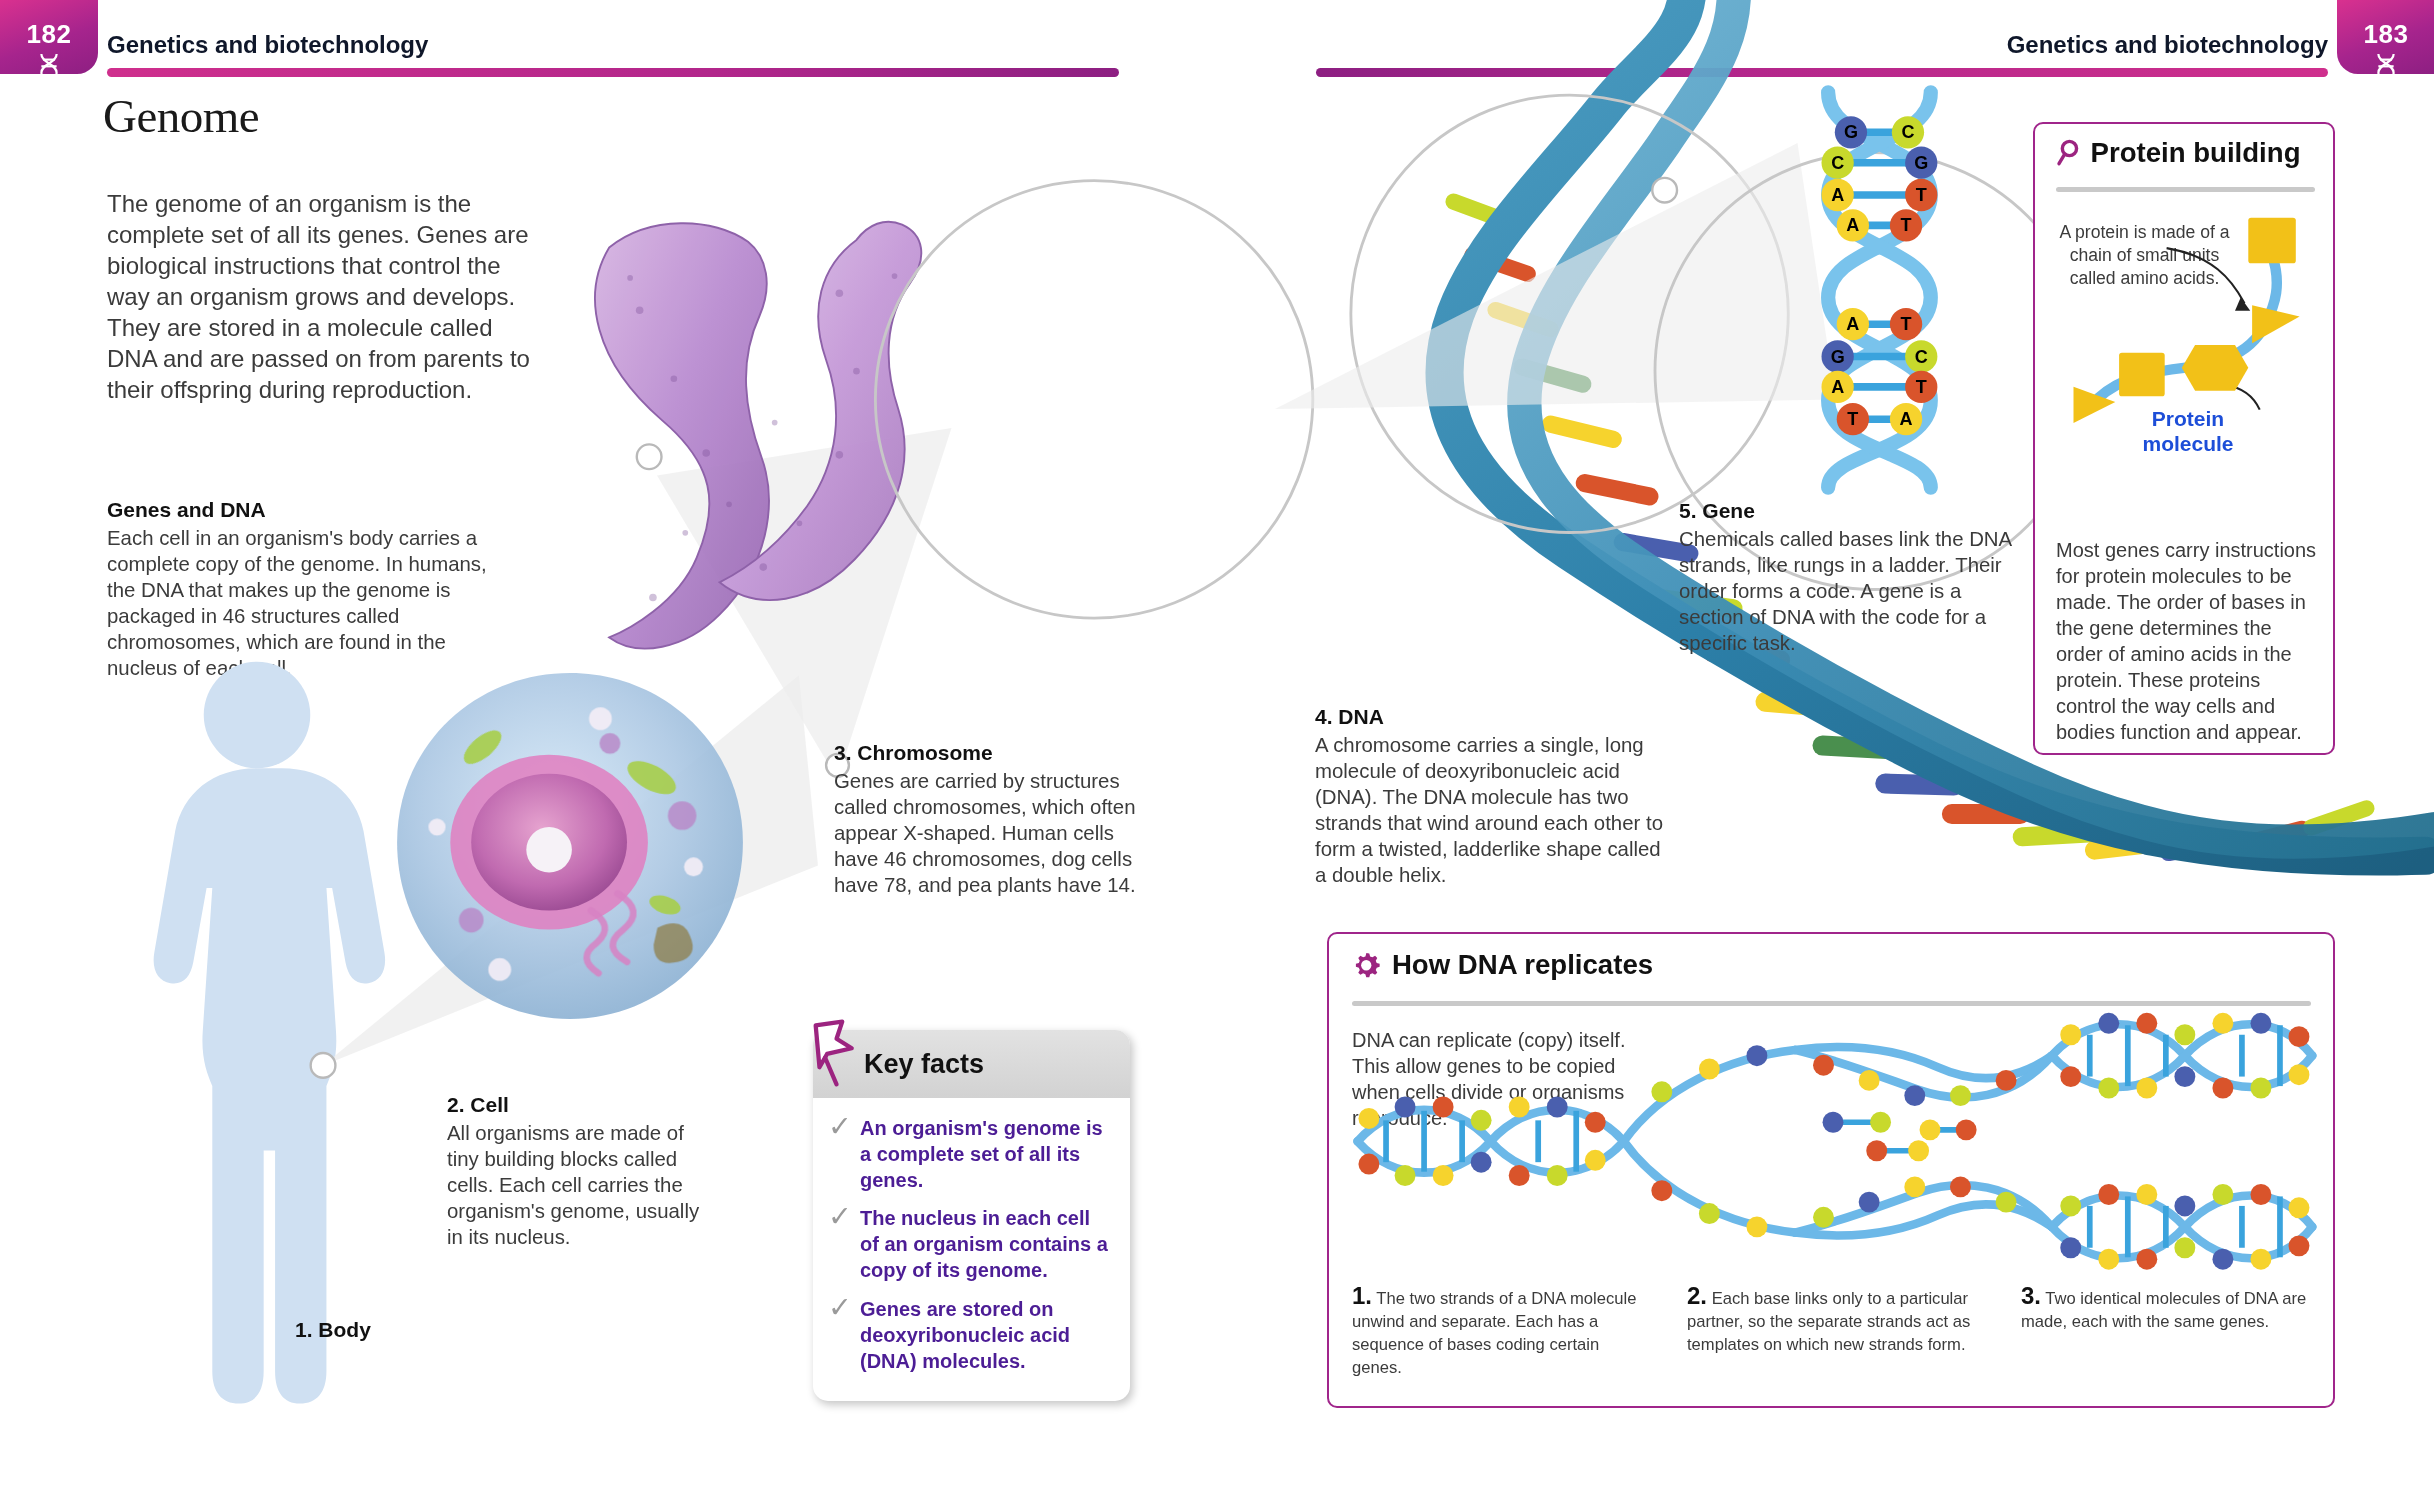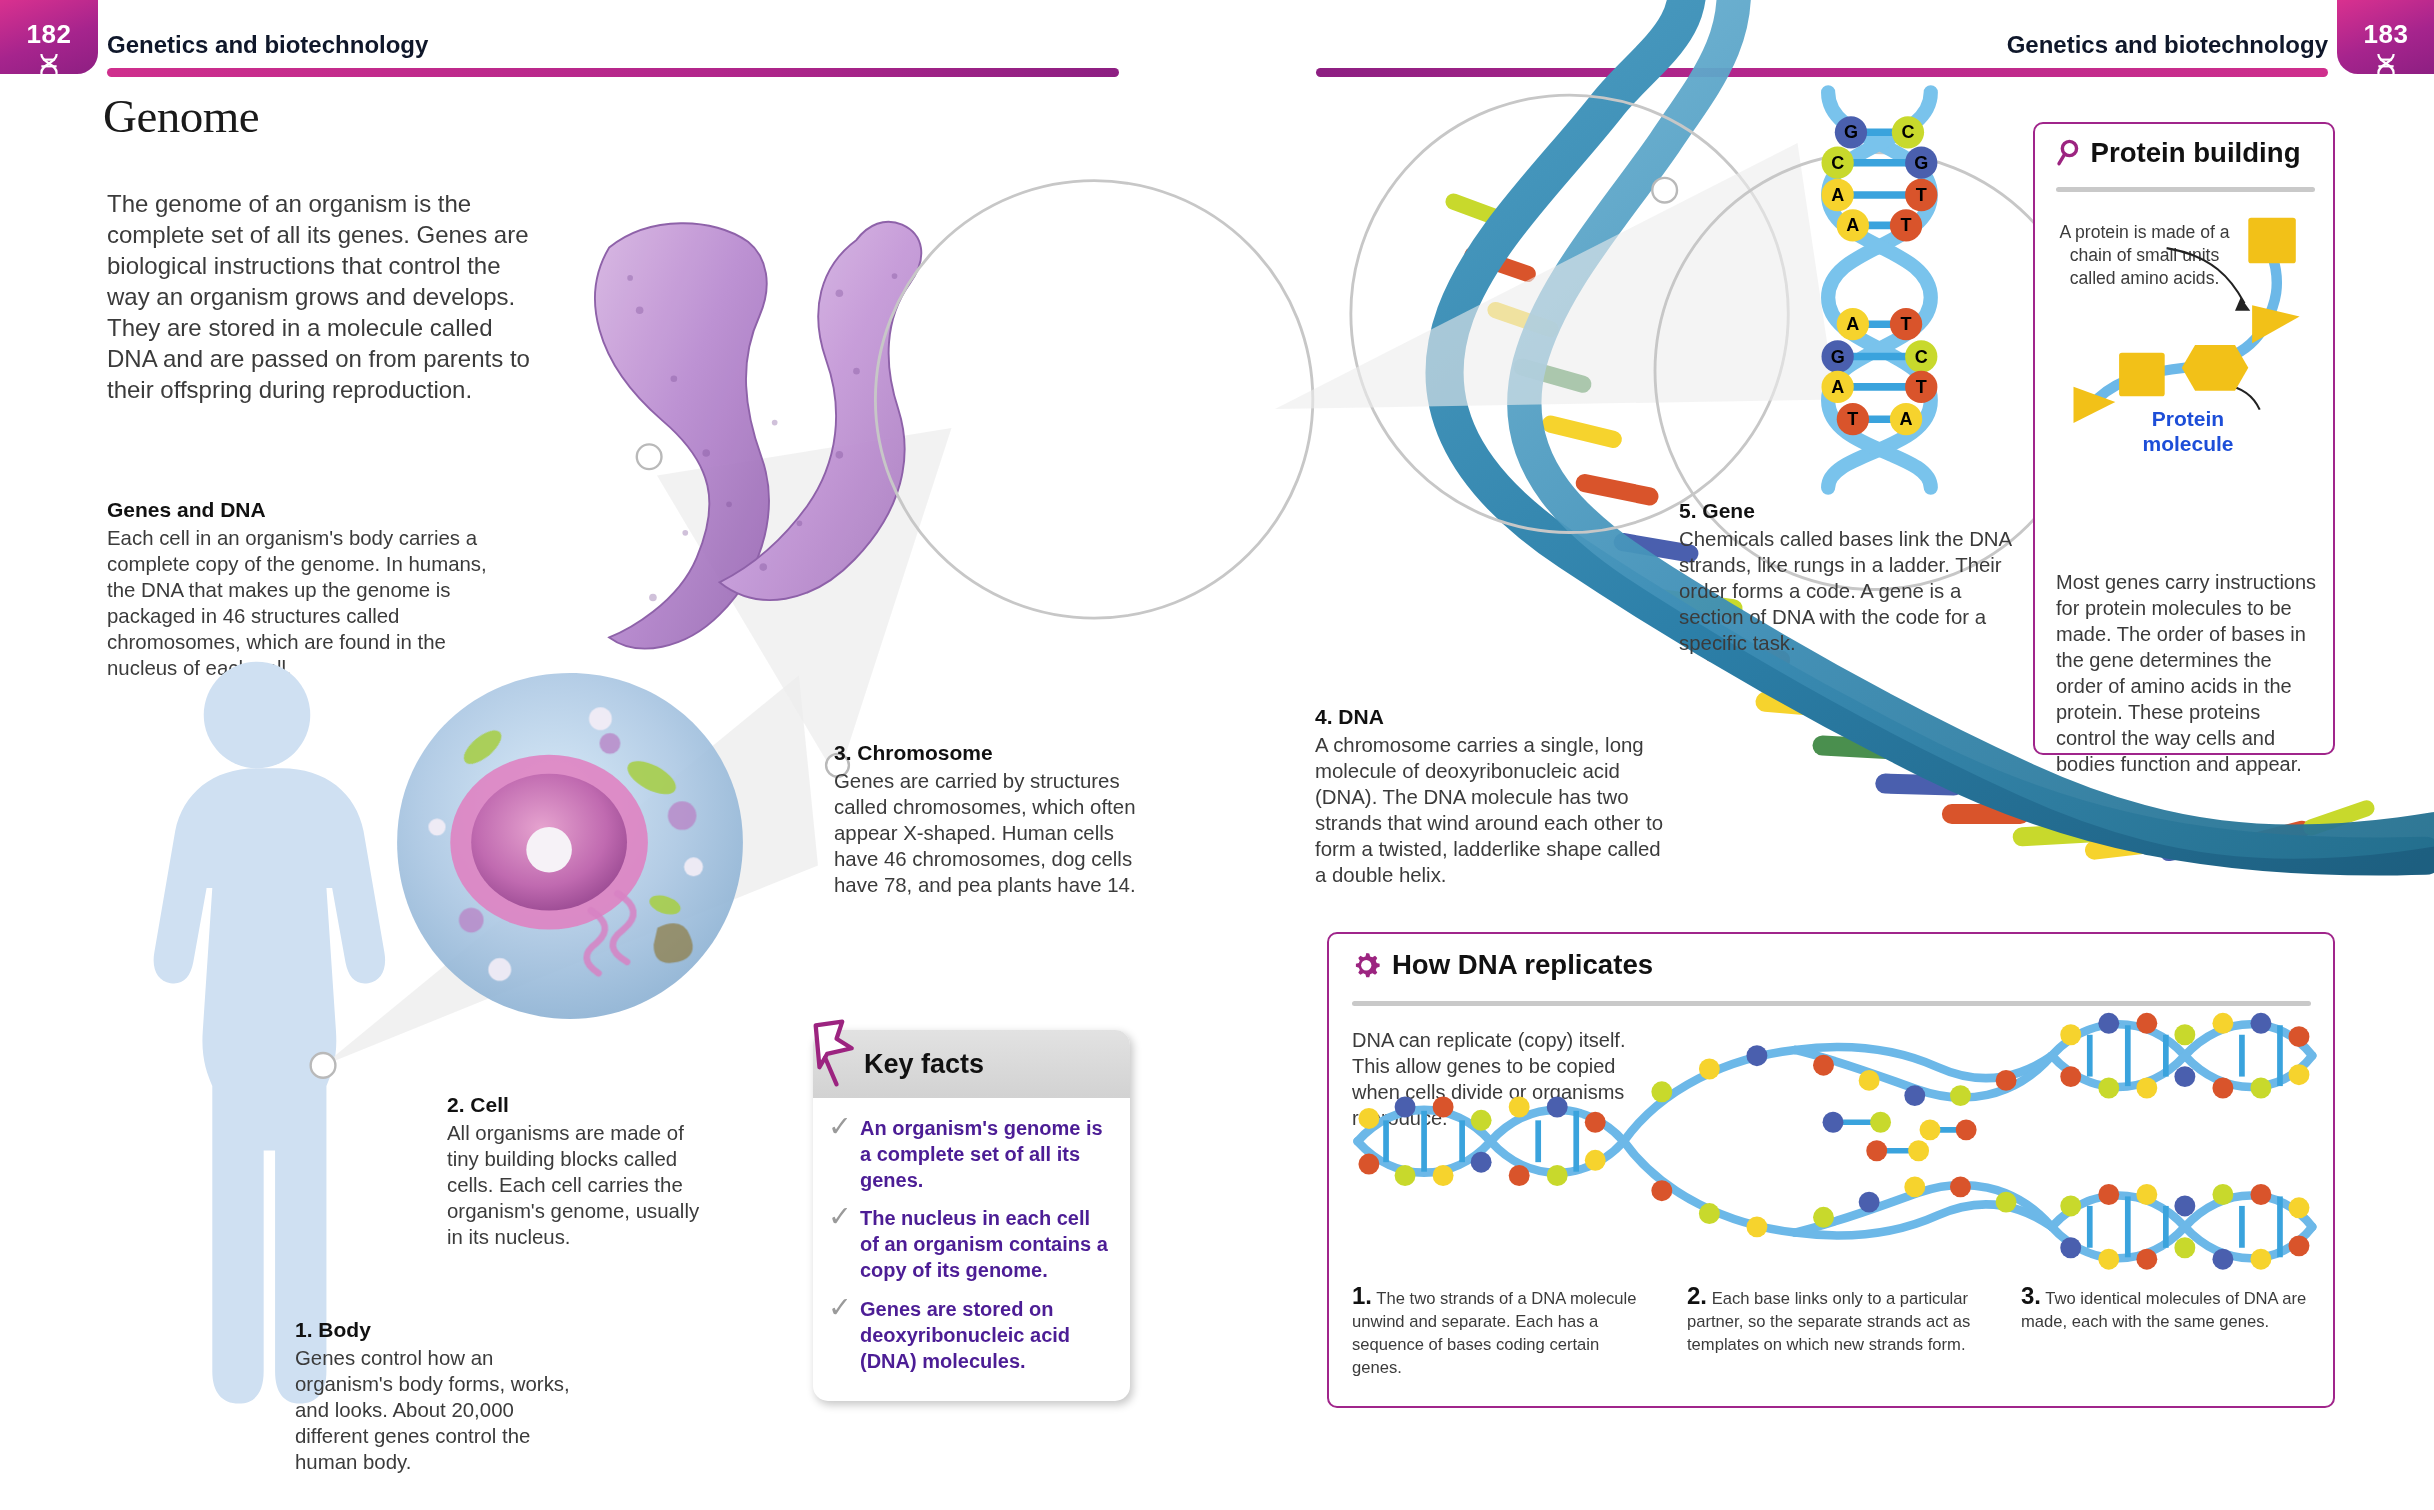--- a/index.html
+++ b/index.html
@@ -201,21 +201,20 @@
   <div>Genes are carried by structures called chromosomes, which often appear X-shaped. Human cells have 46 chromosomes, dog cells have 78, and pea plants have 14.</div>
 </div>
 
 <div class="block" style="left:447px;top:1092px;width:257px;">
   <div class="sec-h">2. Cell</div>
   <div>All organisms are made of tiny building blocks called cells. Each cell carries the organism's genome, usually in its nucleus.</div>
 </div>
 
 <div class="block" style="left:295px;top:1317px;width:285px;">
   <div class="sec-h">1. Body</div>
-  <div>Genes control how an organism's body forms, works, and looks. About 20,000 different genes control the human body.</div>
 </div>
 
 <div class="keyfacts">
   <div class="kf-head">
     <span>Key facts</span>
   </div>
   <div class="kf-body">
     <div class="kf-item">
       <div class="kf-tick">✓</div>
       <div class="kf-text">An organism's genome is a complete set of all its genes.</div>
@@ -442,21 +441,21 @@
       <rect x="78" y="150" width="48" height="46" rx="3"></rect>
       <polygon points="30,186 74,202 30,224"></polygon>
     </g>
   </svg>
 
   <div class="lbl" style="left:91px;top:282px;width:124px;">
     <span>Protein</span><br>
     <span>molecule</span>
   </div>
 
-  <div class="panel-body" style="position:absolute;left:21px;top:413px;width:264px;margin-top:32px;">Most genes carry instructions for protein molecules to be made. The order of bases in the gene determines the order of amino acids in the protein. These proteins control the way cells and bodies function and appear.</div>
+  <div class="panel-body" style="position:absolute;left:21px;top:413px;width:264px;">Most genes carry instructions for protein molecules to be made. The order of bases in the gene determines the order of amino acids in the protein. These proteins control the way cells and bodies function and appear.</div>
 </div>
 
 <div class="panel" style="left:1327px;top:932px;width:1008px;height:476px;">
   <div style="position:absolute;left:23px;top:15px;display:flex;align-items:center;gap:11.4px;">
     <svg width="28.5" height="28.5" viewBox="0 0 30 30">
       <g fill="#9c2480">
         <path d="M15 2 l3.2 .6 .9 3.1 2.4 1 2.8-1.6 2.3 2.3 -1.6 2.8 1 2.4 3.1 .9 0 3.2 -3.1 .9 -1 2.4 1.6 2.8 -2.3 2.3 -2.8-1.6 -2.4 1 -.9 3.1 -3.2 0 -.9-3.1 -2.4-1 -2.8 1.6 -2.3-2.3 1.6-2.8 -1-2.4 -3.1-.9 0-3.2 3.1-.9 1-2.4 -1.6-2.8 2.3-2.3 2.8 1.6 2.4-1 .9-3.1 z"></path>
       </g>
       <circle cx="15" cy="15" r="5.4" fill="#fff"></circle>
     </svg>

